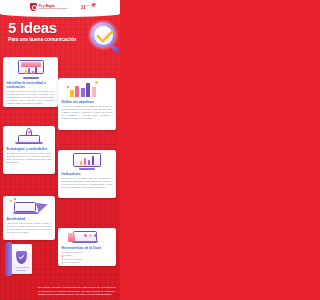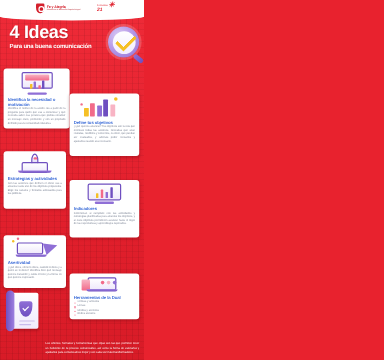--- a/index.html
+++ b/index.html
@@ -193,21 +193,21 @@
       </div>
     </div>
     <div class="brandmark">
       <span class="tiny">Comunica</span>
       <span>21</span>
       <span class="star">✳</span>
     </div>
   </div>
 
   <div class="title-wrap">
-    <div class="title">4 Ideas</div>
+    <div class="title">5 Ideas</div>
     <div class="subtitle">Para una buena comunicación</div>
   </div>
   <div class="badge">
     <div class="handle"></div>
     <div class="check"></div>
   </div>
 
   <div class="card" style="left:3px;top:57px;width:55px;height:50px;">
     <div class="card-art">
       <div class="mon" style="width:26px;height:14px;top:1px;"></div>

